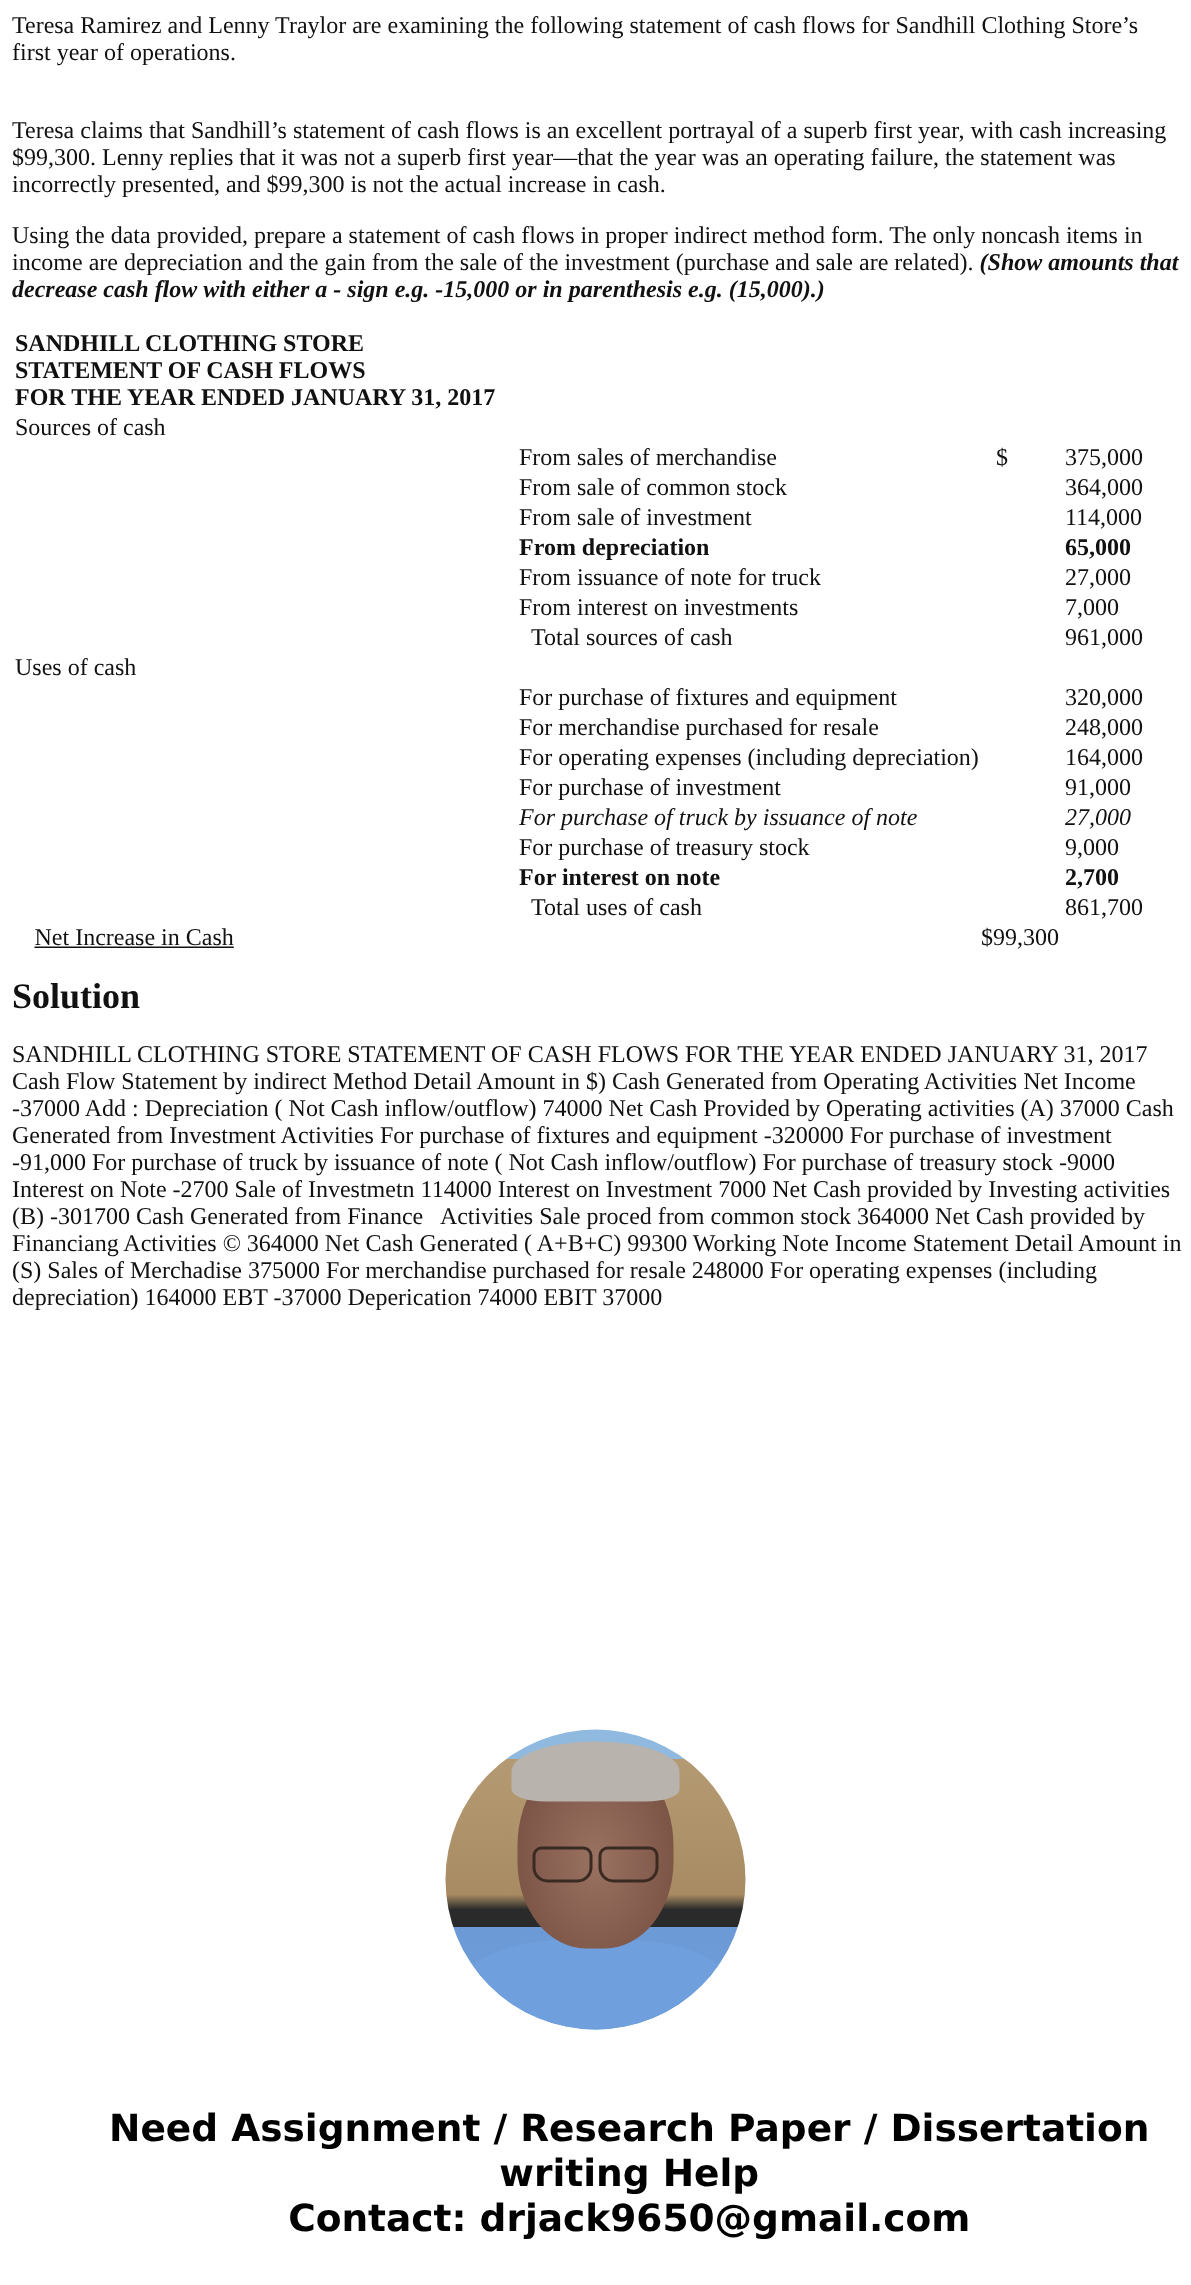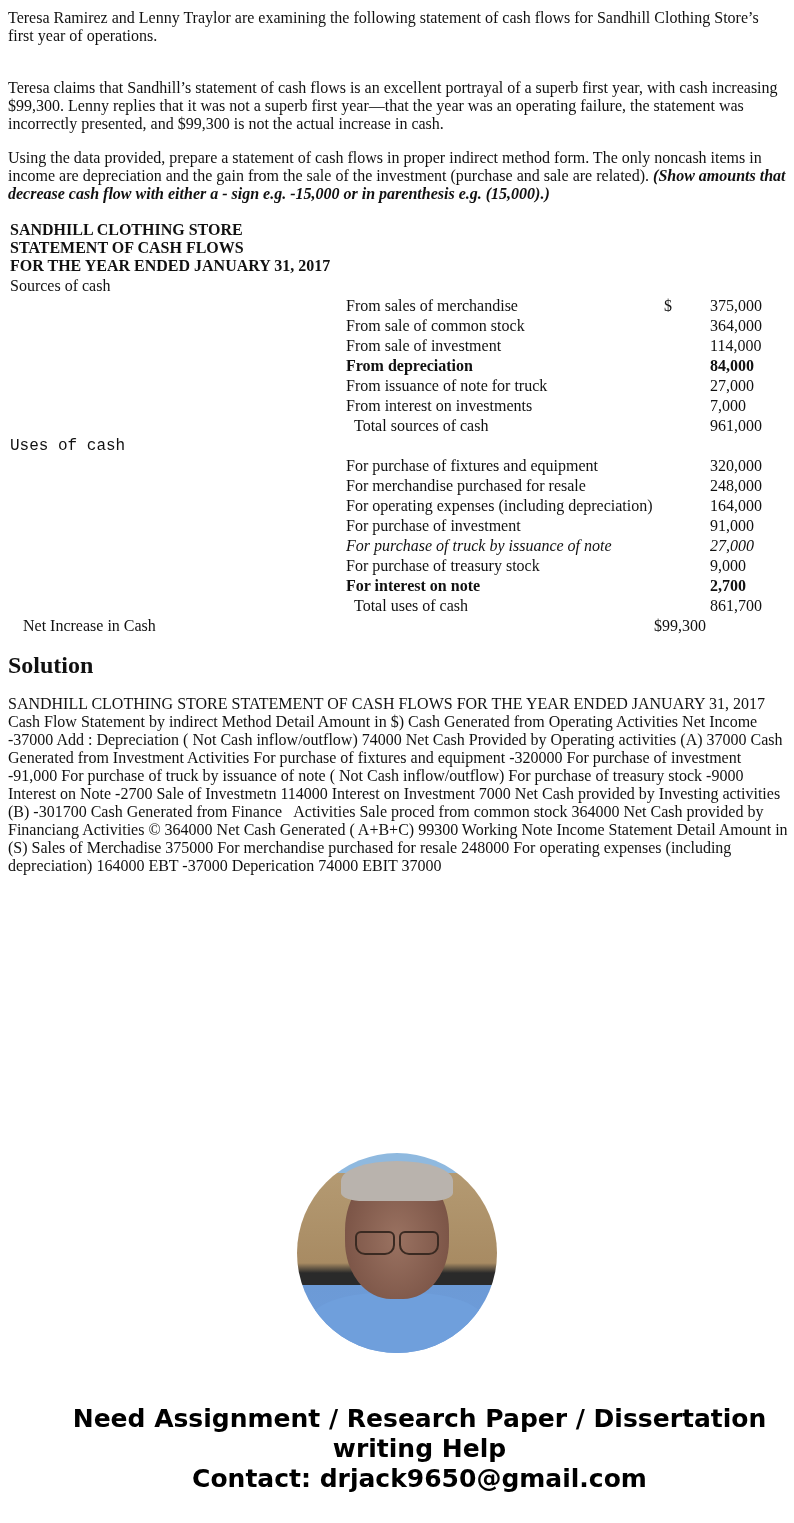--- a/index.html
+++ b/index.html
@@ -48,21 +48,21 @@
     }
     .row .label.total { left: 341px; }
     .row .dollar {
       position: absolute;
       left: 651px;
     }
     .row .amt {
       position: absolute;
       left: 697px;
     }
-    .net-row .label { left: 10px; }
+    .net-row .label { left: 10px; text-decoration: underline; }
     .net-row .netamt {
       position: absolute;
       left: 641px;
     }
     .solution-title {
       position: absolute;
       left: 8px;
       top: 656px;
       font-size: 24px;
       font-weight: bold;
@@ -169,36 +169,36 @@
   <div class="row" style="top:317px;text-align:right;">
     <span class="label">From sale of common stock</span>
     <span class="amt">364,000</span>
   </div>
   <div class="row" style="top:337px;">
     <span class="label">From sale of investment</span>
     <span class="amt">114,000</span>
   </div>
   <div class="row" style="top:357px;font-weight:bold;">
     <span class="label">From depreciation</span>
-    <span class="amt">84,000</span>
+    <span class="amt">65,000</span>
   </div>
   <div class="row" style="top:377px;">
     <span class="label">From issuance of note for truck</span>
     <span class="amt">27,000</span>
   </div>
   <div class="row" style="top:397px;">
     <span class="label">From interest on investments</span>
     <span class="amt">7,000</span>
   </div>
   <div class="row" style="top:417px;">
     <span class="label total">Total sources of cash</span>
     <span class="amt">961,000</span>
   </div>
 
-  <p class="section-label" style="top:437px;font-family:Liberation Mono, monospace;">Uses of cash</p>
+  <p class="section-label" style="top:437px;">Uses of cash</p>
 
   <div class="row" style="top:457px;">
     <span class="label">For purchase of fixtures and equipment</span>
     <span class="amt">320,000</span>
   </div>
   <div class="row" style="top:477px;">
     <span class="label">For merchandise purchased for resale</span>
     <span class="amt">248,000</span>
   </div>
   <div class="row" style="top:497px;">

